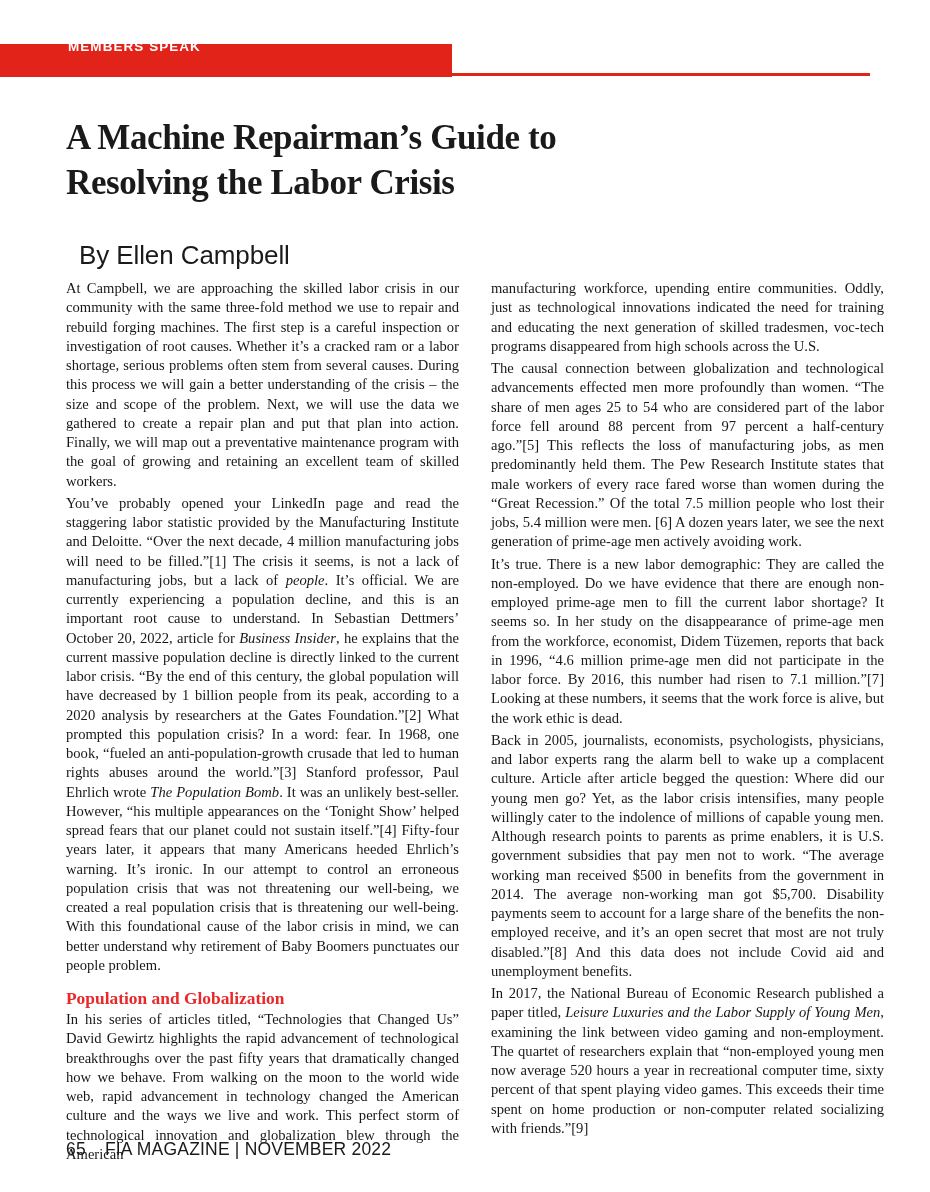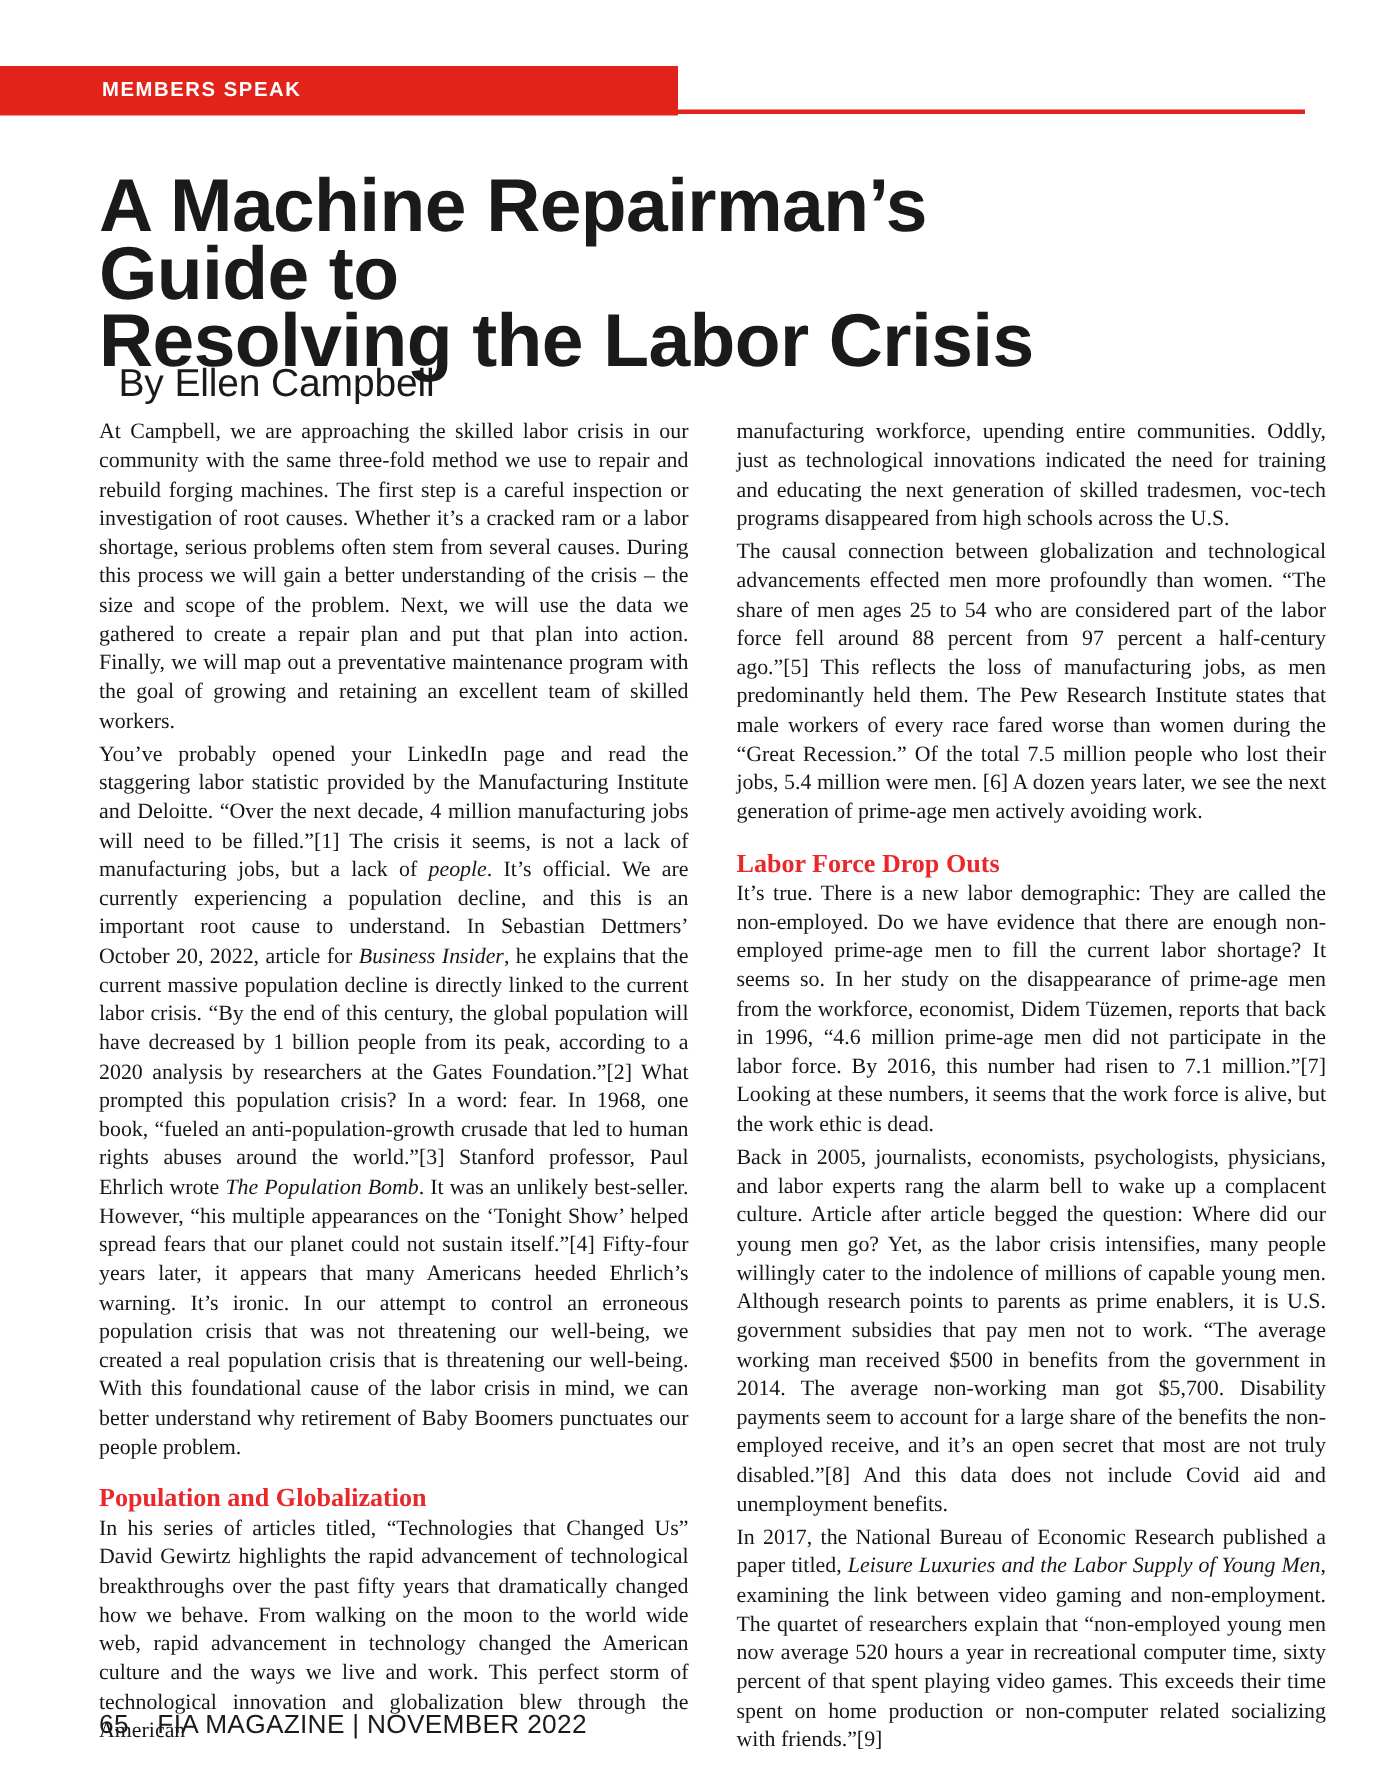--- a/index.html
+++ b/index.html
@@ -21,21 +21,21 @@
     left: 0;
     top: 44px;
     width: 452px;
     height: 33px;
     background: #E2231A;
     box-sizing: border-box;
   }
   #kicker-label {
     position: absolute;
     left: 68px;
-    top: 52px;
+    top: 39px;
     color: #ffffff;
     font-family: "Liberation Sans", sans-serif;
     font-weight: bold;
     font-size: 13.5px;
     letter-spacing: 1.05px;
   }
   #header-rule {
     position: absolute;
     left: 452px;
     top: 73px;
@@ -44,23 +44,23 @@
     background: #E2231A;
   }
 
   
   #article-title {
     position: absolute;
     left: 66px;
     top: 115px;
     width: 680px;
     margin: 0;
-    font-family: Liberation Sans, sans-serif;
+    font-family: Liberation Serif, serif;
     font-weight: bold;
-    font-size: 50px;
+    font-size: 35px;
     line-height: 45px;
     color: #1a1a1a;
     letter-spacing: -0.4px;
   }
   #article-title .tline { display: block; }
   #article-byline {
     position: absolute;
     left: 66px;
     top: 226px;
     margin: 13px;
@@ -148,21 +148,20 @@
     <h2>Population and Globalization</h2>
 
     <p>In his series of articles titled, “Technologies that Changed Us” David Gewirtz highlights the rapid advancement of technological breakthroughs over the past fifty years that dramatically changed how we behave. From walking on the moon to the world wide web, rapid advancement in technology changed the American culture and the ways we live and work. This perfect storm of technological innovation and globalization blew through the American</p>
   </div>
 
   <div class="column">
     <p>manufacturing workforce, upending entire communities. Oddly, just as technological innovations indicated the need for training and educating the next generation of skilled tradesmen, voc-tech programs disappeared from high schools across the U.S.</p>
 
     <p>The causal connection between globalization and technological advancements effected men more profoundly than women. “The share of men ages 25 to 54 who are considered part of the labor force fell around 88 percent from 97 percent a half-century ago.”[5] This reflects the loss of manufacturing jobs, as men predominantly held them. The Pew Research Institute states that male workers of every race fared worse than women during the “Great Recession.” Of the total 7.5 million people who lost their jobs, 5.4 million were men. [6] A dozen years later, we see the next generation of prime-age men actively avoiding work.</p>
 
-    <h2>Labor Force Drop Outs</h2>
 
     <p>It’s true. There is a new labor demographic: They are called the non-employed. Do we have evidence that there are enough non-employed prime-age men to fill the current labor shortage? It seems so. In her study on the disappearance of prime-age men from the workforce, economist, Didem Tüzemen, reports that back in 1996, “4.6 million prime-age men did not participate in the labor force. By 2016, this number had risen to 7.1 million.”[7] Looking at these numbers, it seems that the work force is alive, but the work ethic is dead.</p>
 
     <p>Back in 2005, journalists, economists, psychologists, physicians, and labor experts rang the alarm bell to wake up a complacent culture. Article after article begged the question: Where did our young men go? Yet, as the labor crisis intensifies, many people willingly cater to the indolence of millions of capable young men. Although research points to parents as prime enablers, it is U.S. government subsidies that pay men not to work. “The average working man received $500 in benefits from the government in 2014. The average non-working man got $5,700. Disability payments seem to account for a large share of the benefits the non-employed receive, and it’s an open secret that most are not truly disabled.”[8] And this data does not include Covid aid and unemployment benefits.</p>
 
     <p><span>In 2017, the National Bureau of Economic Research published a paper titled, </span><em>Leisure Luxuries and the Labor Supply of Young Men</em><span>, examining the link between video gaming and non-employment. The quartet of researchers explain that “non-employed young men now average 520 hours a year in recreational computer time, sixty percent of that spent playing video games. This exceeds their time spent on home production or non-computer related socializing with friends.”[9]</span></p>
   </div>
 
 </div>
 

